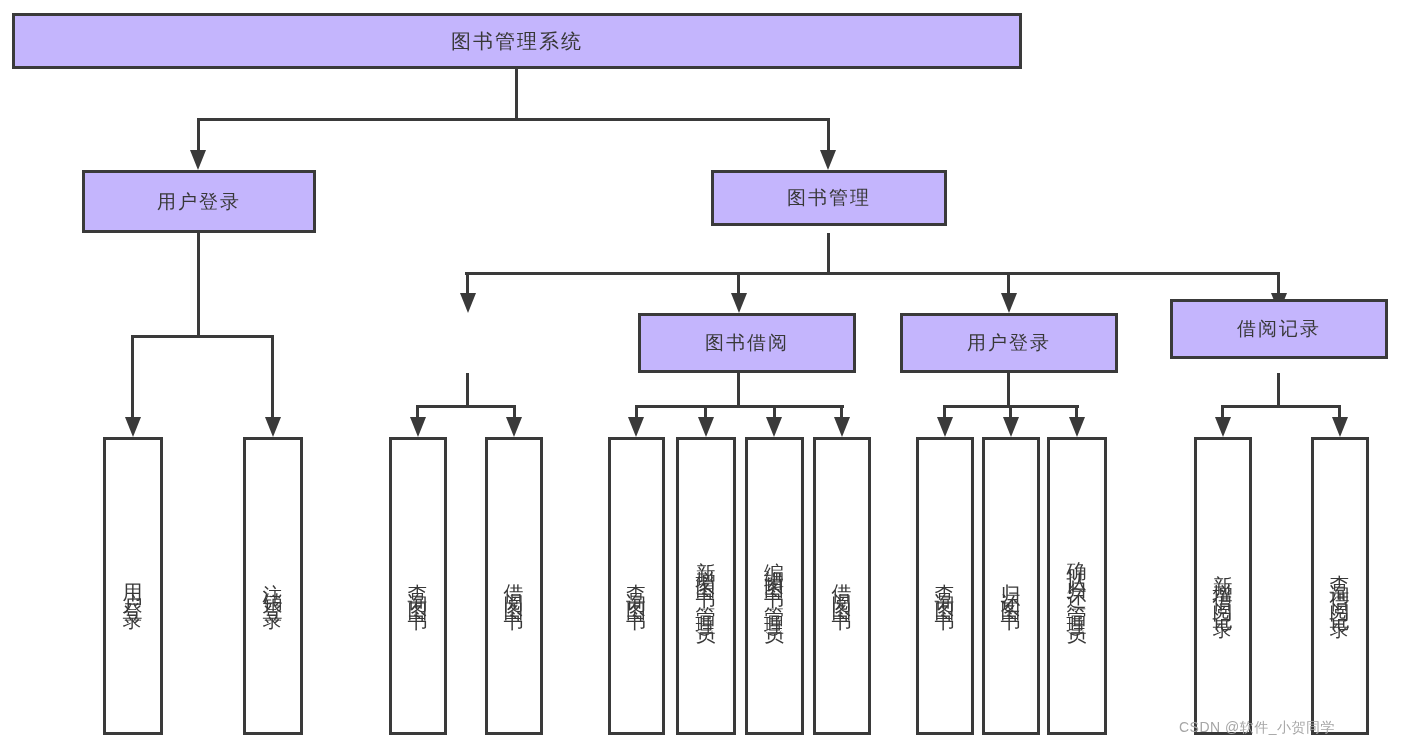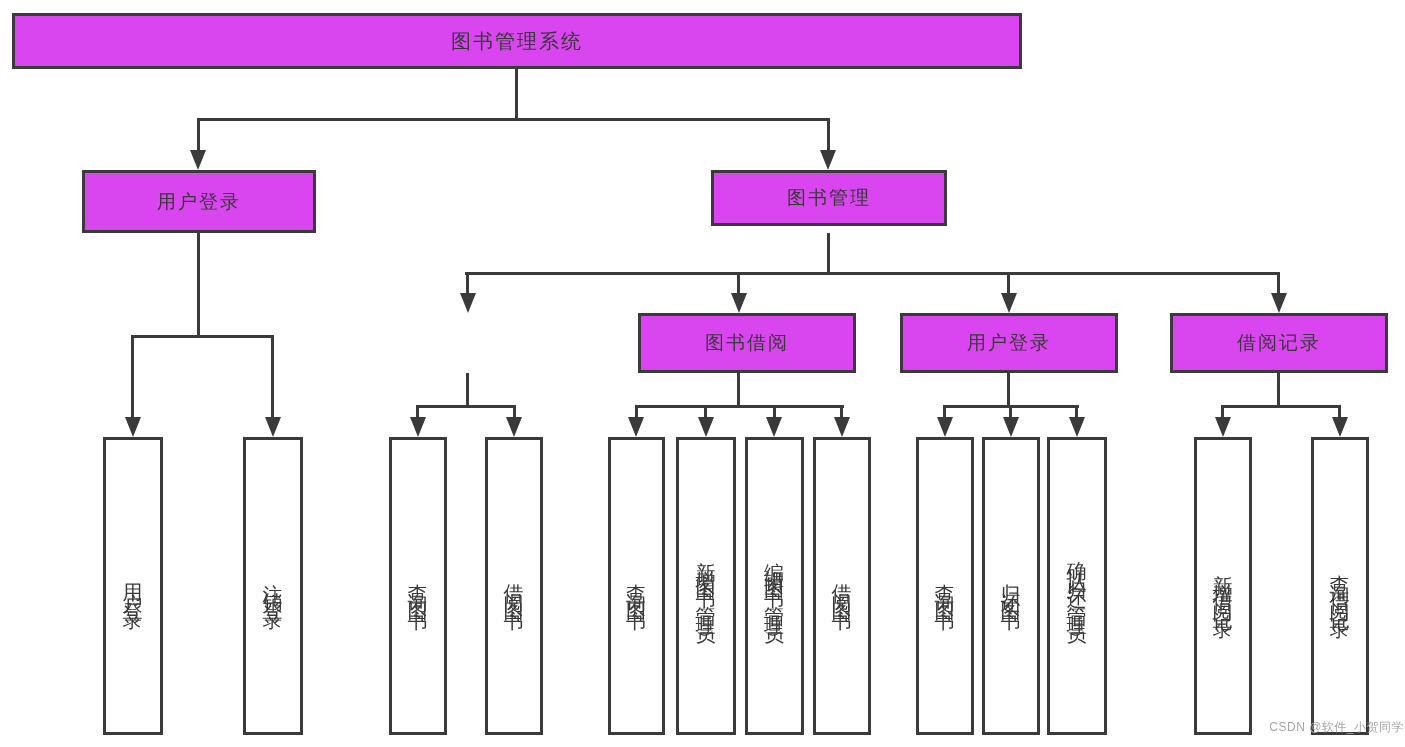--- a/index.html
+++ b/index.html
@@ -8,21 +8,21 @@
     width: 1405px;
     height: 747px;
     background: #ffffff;
     font-family: "Liberation Sans", sans-serif;
     overflow: hidden;
   }
   .node {
     position: absolute;
     box-sizing: border-box;
     border: 3px solid #3a3a3a;
-    background: #d946ef;
+    background: #c4b5fd;
     display: flex;
     align-items: center;
     justify-content: center;
     color: #383838;
     font-size: 19px;
     letter-spacing: 2px;
     white-space: nowrap;
   }
   .node.root { font-size: 20px; }
   .vnode {
@@ -48,25 +48,25 @@
   .vline { position: absolute; width: 3px; background: #3a3a3a; }
   .arrow {
     position: absolute;
     width: 0; height: 0;
     border-left: 8px solid transparent;
     border-right: 8px solid transparent;
     border-top: 20px solid #3a3a3a;
   }
   .watermark {
     position: absolute;
-    left: 1180px;
+    left: 1111px;
     top: 719px;
     width: 224px;
     text-align: right;
-    font-size: 12px;
+    font-size: 14px;
     letter-spacing: 0.5px;
     color: #a6a6a6;
     z-index: 5;
   }
 </style>
 </head>
 <body>
 
 <div class="stage">
 
@@ -95,21 +95,21 @@
   <div class="arrow" style="left:460px; top:293px;"></div>
   <div class="vline" style="left:737px; top:272px; height:23px;"></div>
   <div class="arrow" style="left:731px; top:293px;"></div>
   <div class="vline" style="left:1007px; top:272px; height:23px;"></div>
   <div class="arrow" style="left:1001px; top:293px;"></div>
   <div class="vline" style="left:1277px; top:272px; height:23px;"></div>
   <div class="arrow" style="left:1271px; top:293px;"></div>
 
   <div class="node" style="left:630px; top:313px; width:218px; height:60px;margin-left:8px;">图书借阅</div>
   <div class="node" style="left:900px; top:313px; width:218px; height:60px;">用户登录</div>
-  <div class="node" style="left:1170px; top:313px; width:218px; height:60px;">借阅记录</div>
+  <div class="node" style="left:1170px; top:299px; width:218px; height:60px;">借阅记录</div>
 
   <div class="vline" style="left:466px; top:373px; height:32px;"></div>
   <div class="hline" style="left:416px; top:405px; width:100px;"></div>
   <div class="vline" style="left:416px; top:405px; height:16px;"></div>
   <div class="arrow" style="left:410px; top:417px;"></div>
   <div class="vline" style="left:513px; top:405px; height:16px;"></div>
   <div class="arrow" style="left:506px; top:417px;"></div>
 
   <div class="vline" style="left:737px; top:373px; height:32px;"></div>
   <div class="hline" style="left:635px; top:405px; width:209px;"></div>

